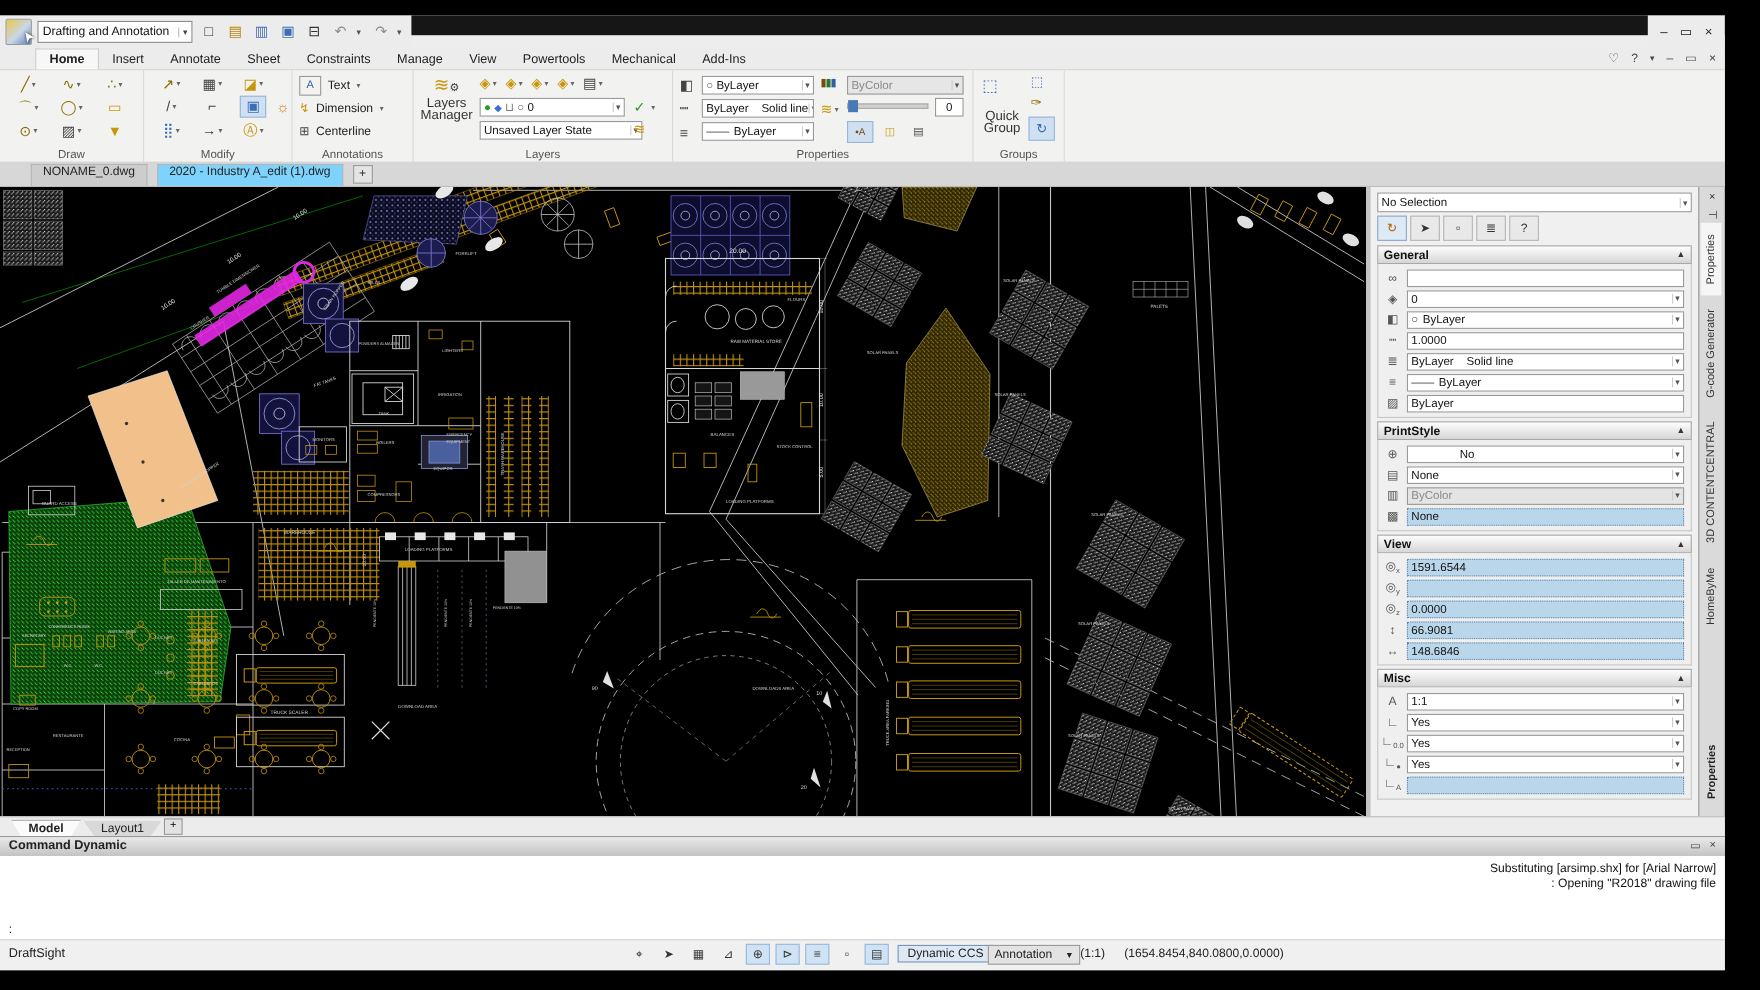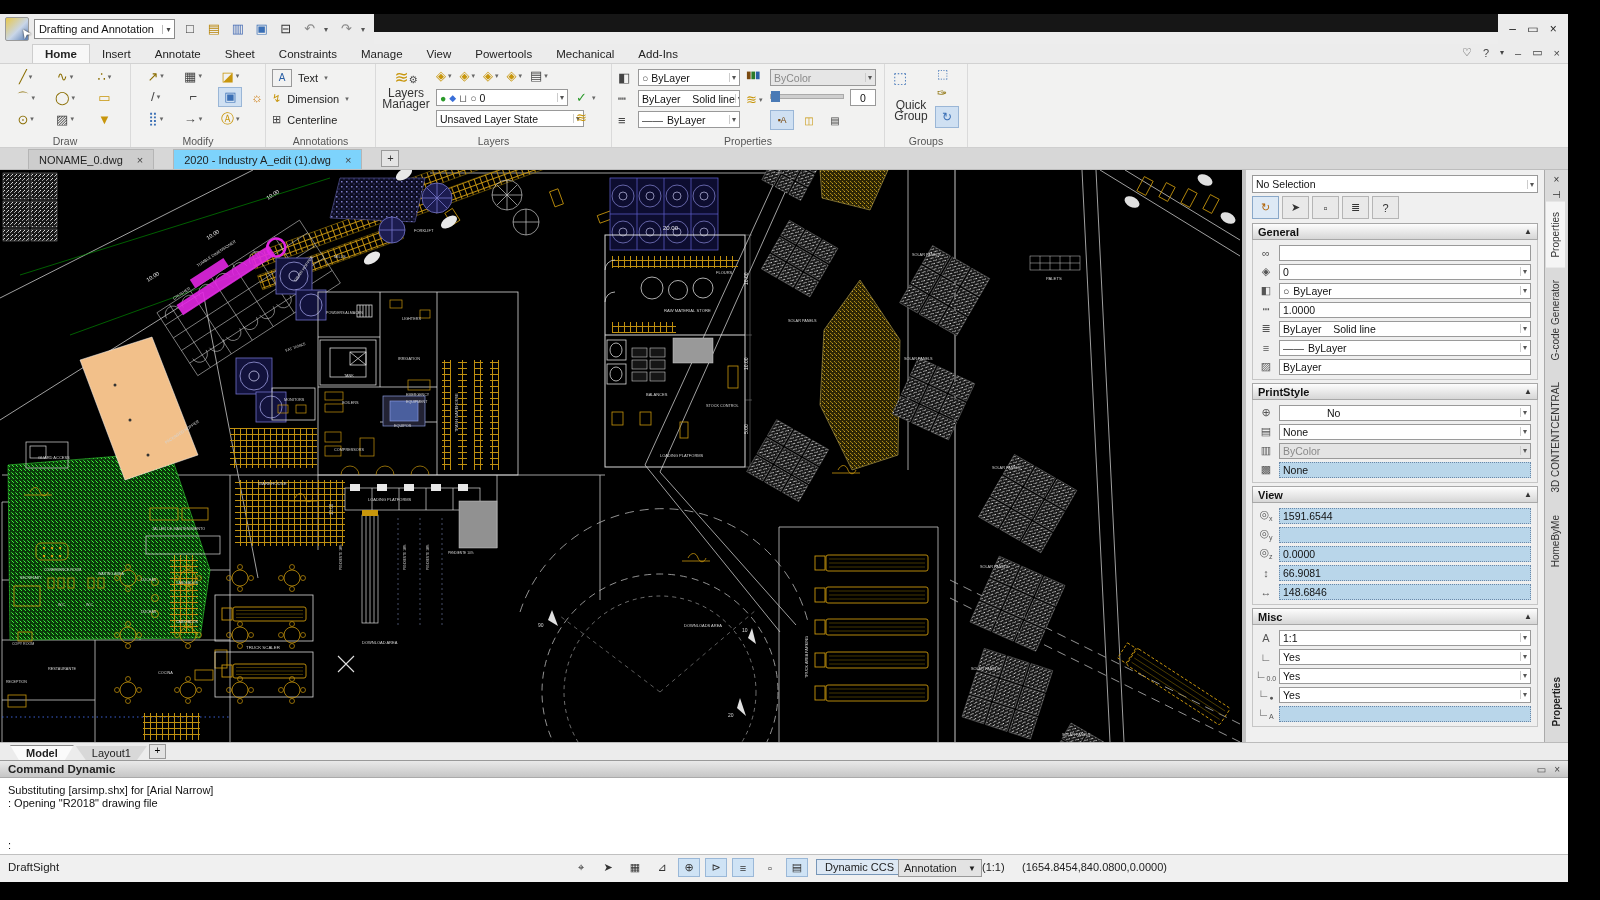--- a/index.html
+++ b/index.html
@@ -36,21 +36,21 @@
   .cv{font-size:7px;color:#666;}
   .dd{height:17px;background:#fff;border:1px solid #999;font-size:10.5px;display:flex;align-items:center;padding:0 3px;box-sizing:border-box;color:#111;white-space:nowrap;overflow:hidden;}
   .dd .caret{margin-left:auto;font-size:8px;color:#555;border-left:1px solid #ccc;padding-left:2px;}
   .dd.dis{background:#e6e6e6;color:#8a8a8a;}
   .minibtn{border:1px solid transparent;display:flex;align-items:center;justify-content:center;}
   .minibtn.hl{background:#cfe0f2;border:1px solid #9ab6d6;}
   .twoline{font-size:12px;color:#333;text-align:center;line-height:11px;}
 
   
   #doctabs{position:absolute;left:0;top:134px;width:100%;height:22px;background:#d7d7d7;border-bottom:1px solid #bdbdbd;box-sizing:border-box;display:flex;align-items:flex-end;padding-left:28px;}
-  .dtab{height:19px;display:flex;align-items:center;gap:14px;font-size:11px;color:#222;padding:0 10px;background:#cdcdcd;border:1px solid #b5b5b5;border-bottom:none;margin-right:19px;}
+  .dtab{height:19px;display:flex;align-items:center;gap:14px;font-size:11px;color:#222;padding:0 10px;background:#cdcdcd;border:1px solid #b5b5b5;border-bottom:none;margin-right:9px;flex-direction:column;}
   .dtab.active{background:#7dd3fc;}
   .dtab .x{font-size:11px;color:#444;}
   .dplus{width:16px;height:15px;background:#e4e4e4;border:1px solid #9a9a9a;font-size:11px;line-height:14px;text-align:center;color:#333;margin-bottom:2px;}
 
   
   #main{position:absolute;left:0;top:156px;width:100%;height:572px;background:#000;}
   #canvas{position:absolute;left:0;top:0;}
   #palette{position:absolute;left:1242px;top:0;width:302px;height:572px;background:#f0f0f0;border-left:4px solid #c4c4c4;box-sizing:border-box;overflow:hidden;}
   #sidetabs{position:absolute;left:1544px;top:0;width:24px;height:572px;background:#dadada;border-left:1px solid #aaa;box-sizing:border-box;}
   .vtab{writing-mode:vertical-rl;transform:rotate(180deg);font-size:10px;color:#333;padding:10px 4px;margin:2px 1px;cursor:default;}
@@ -77,21 +77,21 @@
   .pfx{margin-right:4px;color:#333;}
 
   
   #modeltabs{position:absolute;left:0;top:728px;width:100%;height:18px;background:#ececec;border-top:1px solid #bbb;display:flex;align-items:flex-end;padding-left:10px;box-sizing:border-box;gap:2px;}
   .mtab{font-size:11px;color:#222;padding:1px 16px;clip-path:polygon(0 0,100% 0,86% 100%,14% 100%);background:#d8d8d8;}
   .mtab.active{background:#fbfbfb;font-weight:bold;border-top:1px solid #888;}
   .mplus{width:15px;height:13px;background:#e2e2e2;border:1px solid #999;font-size:10px;line-height:12px;text-align:center;margin-bottom:1px;}
   #cmdheader{position:absolute;left:0;top:746px;width:100%;height:18px;background:linear-gradient(#e9e9e9,#c6c6c6);border-top:1px solid #999;border-bottom:1px solid #aaa;box-sizing:border-box;display:flex;align-items:center;padding:0 8px;font-size:11.5px;font-weight:bold;color:#222;}
   #cmdheader .right{margin-left:auto;display:flex;gap:8px;font-size:10px;font-weight:normal;color:#444;}
   #cmdtext{position:absolute;left:0;top:764px;width:100%;height:77px;background:#fff;border-bottom:1px solid #c0c0c0;box-sizing:border-box;font-size:11px;color:#111;padding:6px 8px;}
-  #cmdtext .line{line-height:13px;}
+  #cmdtext .line{line-height:13px;text-align:right;}
   #cmdprompt{position:absolute;left:8px;bottom:3px;font-size:11px;color:#111;}
   #statusbar{position:absolute;left:0;top:841px;width:100%;height:27px;background:#f0f0f0;box-sizing:border-box;}
   #sb-app{position:absolute;left:8px;top:6px;font-size:11.5px;color:#222;}
   #sb-icons{position:absolute;left:570px;top:3px;display:flex;align-items:center;}
   .sic{width:22px;height:19px;border:1px solid transparent;display:flex;align-items:center;justify-content:center;font-size:11px;color:#333;margin-right:5px;box-sizing:border-box;}
   .sic.hl{background:#cfe3f5;border:1px solid #9ab8d8;}
   #sb-dyn{position:absolute;left:816px;top:4px;padding:1px 8px;border:1px solid #7796b8;background:#dde8f4;font-size:11px;color:#222;}
   #sb-anno{position:absolute;left:898px;top:4px;width:72px;height:16px;border:1px solid #9a9a9a;background:#e3e3e3;font-size:11px;color:#222;display:flex;align-items:center;padding:0 5px;gap:8px;}
   #sb-anno .tri{margin-left:auto;font-size:8px;}
   #sb-scale{position:absolute;left:982px;top:6px;font-size:11px;color:#222;}

